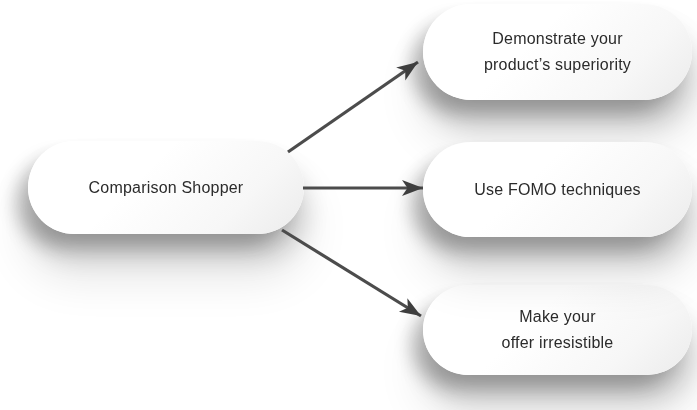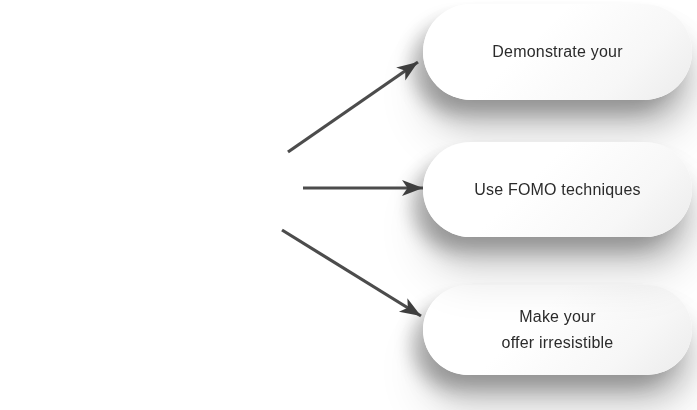--- a/index.html
+++ b/index.html
@@ -50,23 +50,27 @@
     width: 697px;
     height: 410px;
     pointer-events: none;
   }
 </style>
 </head>
 <body>
 
 <div class="canvas">
 
+  <div class="node node-root">
+    <span>Comparison Shopper</span>
+  </div>
 
   <div class="node node-b1">
     <span>Demonstrate your</span>
+    <span>product’s superiority</span>
   </div>
 
   <div class="node node-b3">
     <span>Make your</span>
     <span>offer irresistible</span>
   </div>
 
   <div class="node node-b2">
     <span>Use FOMO techniques</span>
 

